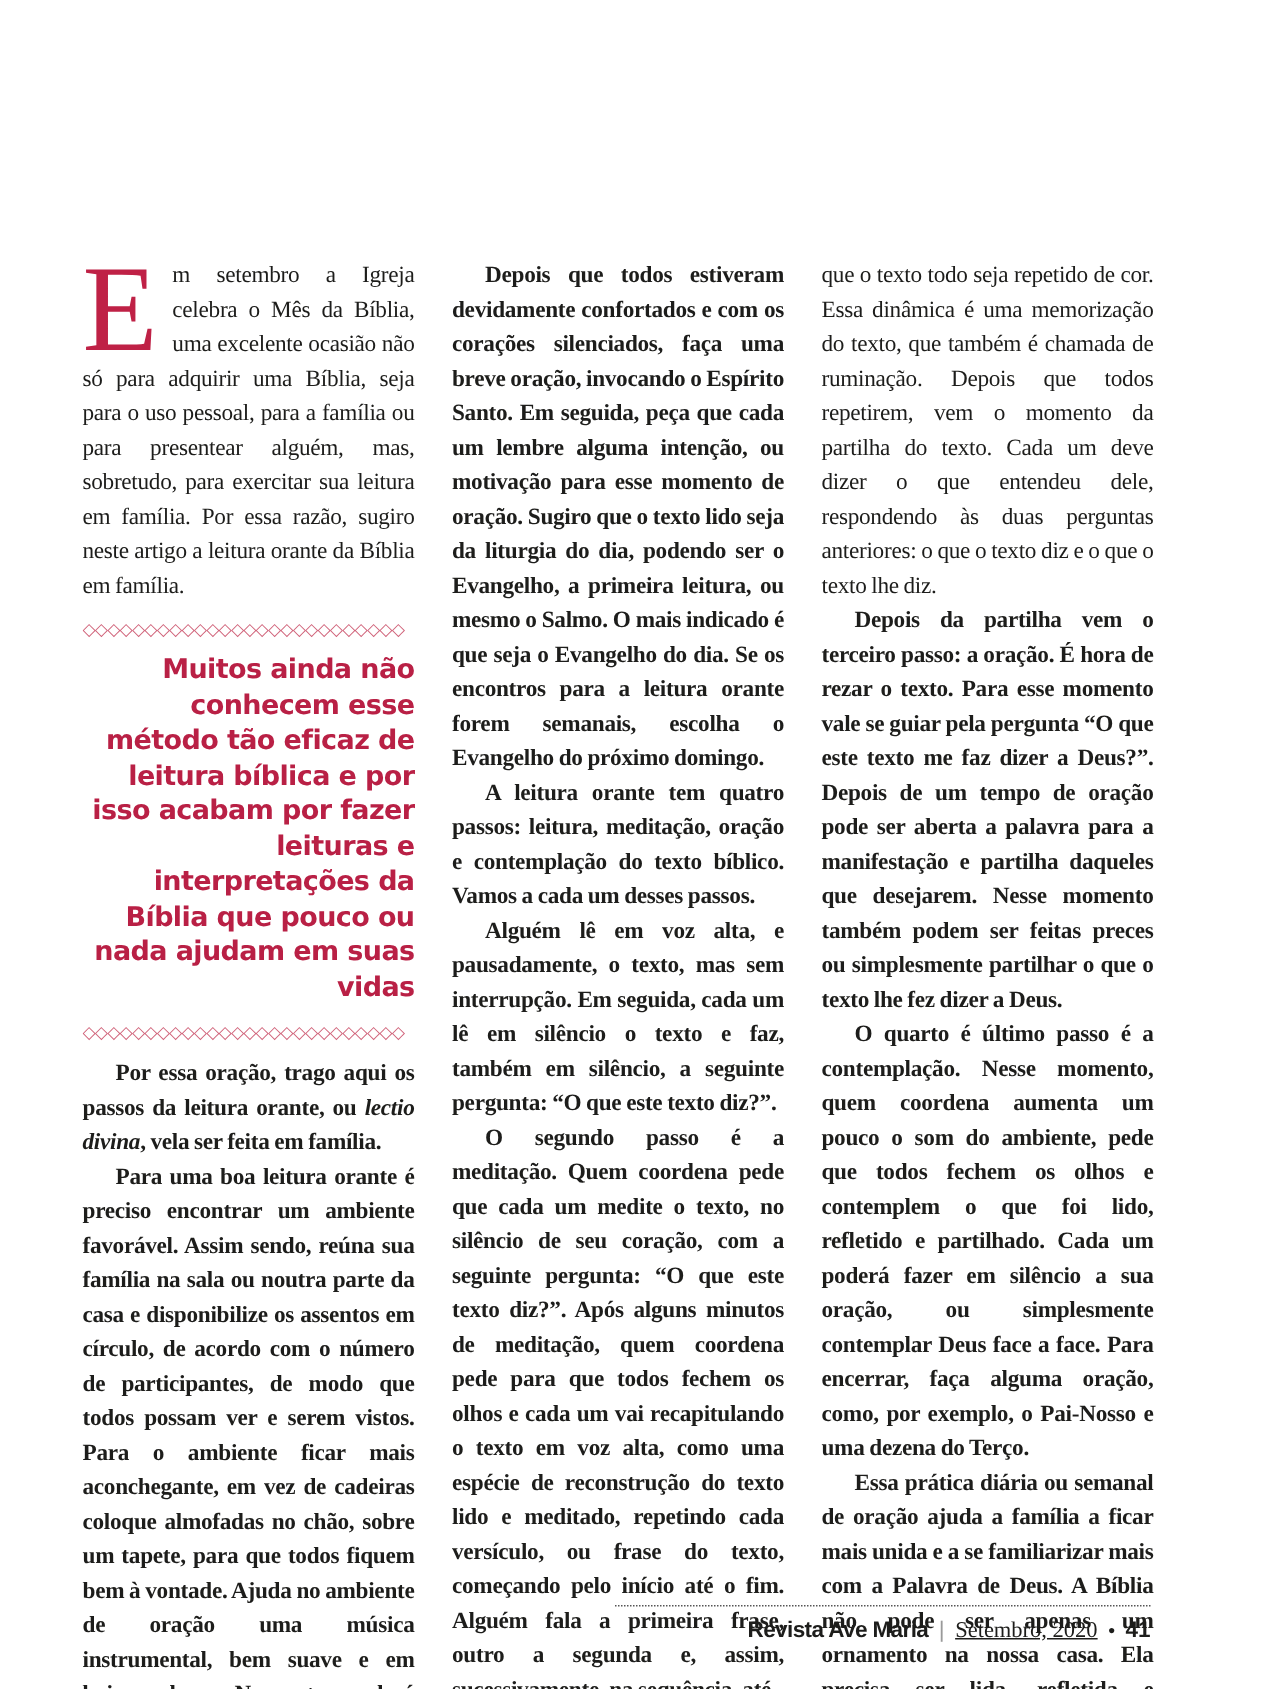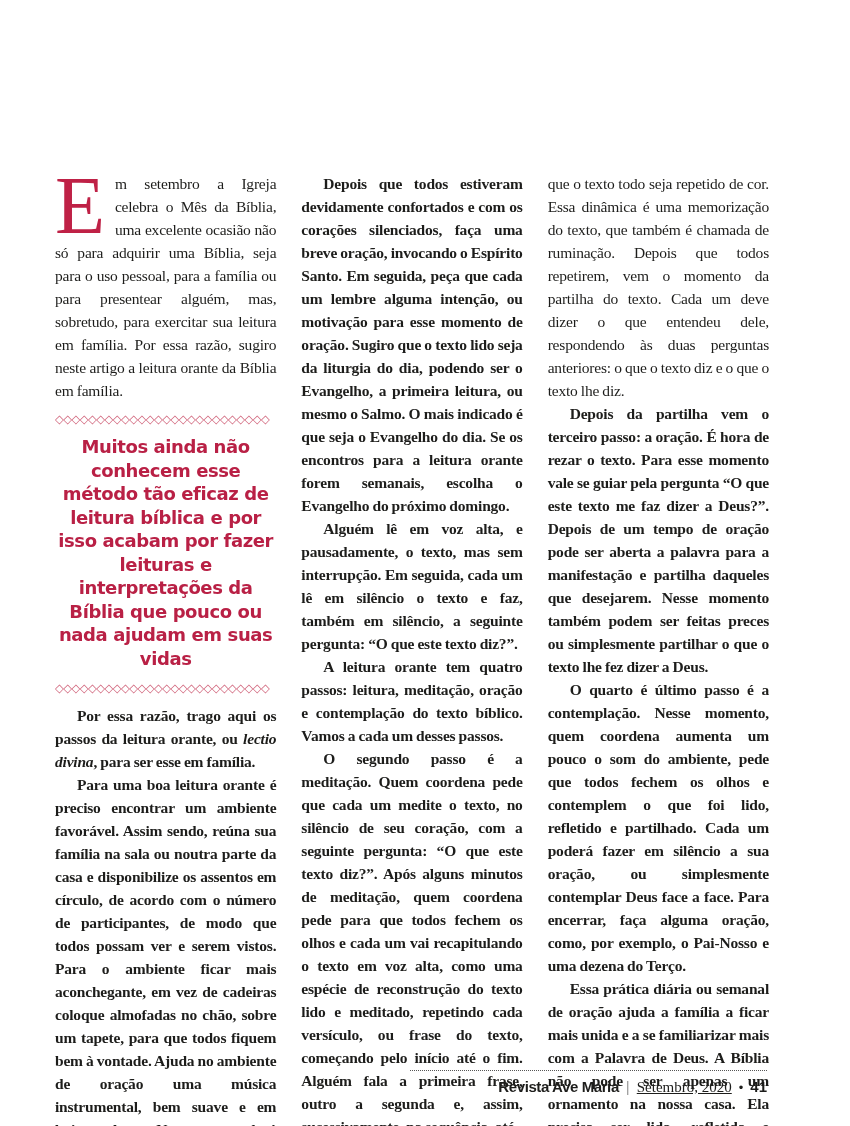--- a/index.html
+++ b/index.html
@@ -51,21 +51,21 @@
     white-space: nowrap;
     overflow: hidden;
     line-height: 12px;
   }
   .pull-quote {
     margin: 10px 0 12px 0;
     font-family: "DejaVu Sans", sans-serif;
     font-weight: bold;
     font-size: 18px;
     line-height: 23.5px;
-    text-align: center;
+    text-align: right;
     color: #b92045;
     letter-spacing: -0.4px;
   }
   .italic { font-style: italic; }
   .footer {
     position: absolute;
     left: 410px;
     top: 1070px;
     width: 357px;
     border-top: 1px dotted #555;
@@ -108,28 +108,28 @@
 </head>
 <body>
 
 <div class="columns">
 
   <div class="col">
     <p class="body-p"><span class="dropcap">E</span><span>m setembro a Igreja celebra o Mês da Bíblia, uma excelente ocasião não só para adquirir uma Bíblia, seja para o uso pessoal, para a família ou para presentear alguém, mas, sobretudo, para exercitar sua leitura em família. Por essa razão, sugiro neste artigo a leitura orante da Bíblia em família.</span></p>
     <div class="ornament-row"><span>◇◇◇◇◇◇◇◇◇◇◇◇◇◇◇◇◇◇◇◇◇◇◇◇◇◇</span></div>
     <div class="pull-quote">Muitos ainda não conhecem esse método tão eficaz de leitura bíblica e por isso acabam por fazer leituras e interpretações da Bíblia que pouco ou nada ajudam em suas vidas</div>
     <div class="ornament-row"><span>◇◇◇◇◇◇◇◇◇◇◇◇◇◇◇◇◇◇◇◇◇◇◇◇◇◇</span></div>
-    <p class="body-p indent"><span>Por essa razão, trago aqui os passos da leitura orante, ou </span><span class="italic">lectio divina</span><span>, para ser esse em família.</span></p>
+    <p class="body-p indent"><span>Por essa oração, trago aqui os passos da leitura orante, ou </span><span class="italic">lectio divina</span><span>, vela ser feita em família.</span></p>
     <p class="body-p indent">Para uma boa leitura orante é preciso encontrar um ambiente favorável. Assim sendo, reúna sua família na sala ou noutra parte da casa e disponibilize os assentos em círculo, de acordo com o número de participantes, de modo que todos possam ver e serem vistos. Para o ambiente ficar mais aconchegante, em vez de cadeiras coloque almofadas no chão, sobre um tapete, para que todos fiquem bem à vontade. Ajuda no ambiente de oração uma música instrumental, bem suave e em baixo volume. No centro poderá ser colocada uma Bíblia aberta, uma vela acesa e algum santo da sua devoção, ou</p>
   </div>
 
   <div class="col">
     <p class="body-p indent">Depois que todos estiveram devidamente confortados e com os corações silenciados, faça uma breve oração, invocando o Espírito Santo. Em seguida, peça que cada um lembre alguma intenção, ou motivação para esse momento de oração. Sugiro que o texto lido seja da liturgia do dia, podendo ser o Evangelho, a primeira leitura, ou mesmo o Salmo. O mais indicado é que seja o Evangelho do dia. Se os encontros para a leitura orante forem semanais, escolha o Evangelho do próximo domingo.</p>
+    <p class="body-p indent">A leitura orante tem quatro passos: leitura, meditação, oração e contemplação do texto bíblico. Vamos a cada um desses passos.</p>
     <p class="body-p indent">Alguém lê em voz alta, e pausadamente, o texto, mas sem interrupção. Em seguida, cada um lê em silêncio o texto e faz, também em silêncio, a seguinte pergunta: “O que este texto diz?”.</p>
-    <p class="body-p indent">A leitura orante tem quatro passos: leitura, meditação, oração e contemplação do texto bíblico. Vamos a cada um desses passos.</p>
     <p class="body-p indent">O segundo passo é a meditação. Quem coordena pede que cada um medite o texto, no silêncio de seu coração, com a seguinte pergunta: “O que este texto diz?”. Após alguns minutos de meditação, quem coordena pede para que todos fechem os olhos e cada um vai recapitulando o texto em voz alta, como uma espécie de reconstrução do texto lido e meditado, repetindo cada versículo, ou frase do texto, começando pelo início até o fim. Alguém fala a primeira frase, outro a segunda e, assim, sucessivamente, na sequência, até</p>
   </div>
 
   <div class="col">
     <p class="body-p">que o texto todo seja repetido de cor. Essa dinâmica é uma memorização do texto, que também é chamada de ruminação. Depois que todos repetirem, vem o momento da partilha do texto. Cada um deve dizer o que entendeu dele, respondendo às duas perguntas anteriores: o que o texto diz e o que o texto lhe diz.</p>
     <p class="body-p indent">Depois da partilha vem o terceiro passo: a oração. É hora de rezar o texto. Para esse momento vale se guiar pela pergunta “O que este texto me faz dizer a Deus?”. Depois de um tempo de oração pode ser aberta a palavra para a manifestação e partilha daqueles que desejarem. Nesse momento também podem ser feitas preces ou simplesmente partilhar o que o texto lhe fez dizer a Deus.</p>
     <p class="body-p indent">O quarto é último passo é a contemplação. Nesse momento, quem coordena aumenta um pouco o som do ambiente, pede que todos fechem os olhos e contemplem o que foi lido, refletido e partilhado. Cada um poderá fazer em silêncio a sua oração, ou simplesmente contemplar Deus face a face. Para encerrar, faça alguma oração, como, por exemplo, o Pai-Nosso e uma dezena do Terço.</p>
     <p class="body-p indent"><span>Essa prática diária ou semanal de oração ajuda a família a ficar mais unida e a se familiarizar mais com a Palavra de Deus. A Bíblia não pode ser apenas um ornamento na nossa casa. Ela precisa ser lida, refletida e partilhada. Somente assim a Palavra se encarna na nossa vida e a transforma. Portanto, aproveite o Mês da Bíblia para rezar a Palavra de Deus em família.</span></p>
   </div>
 

